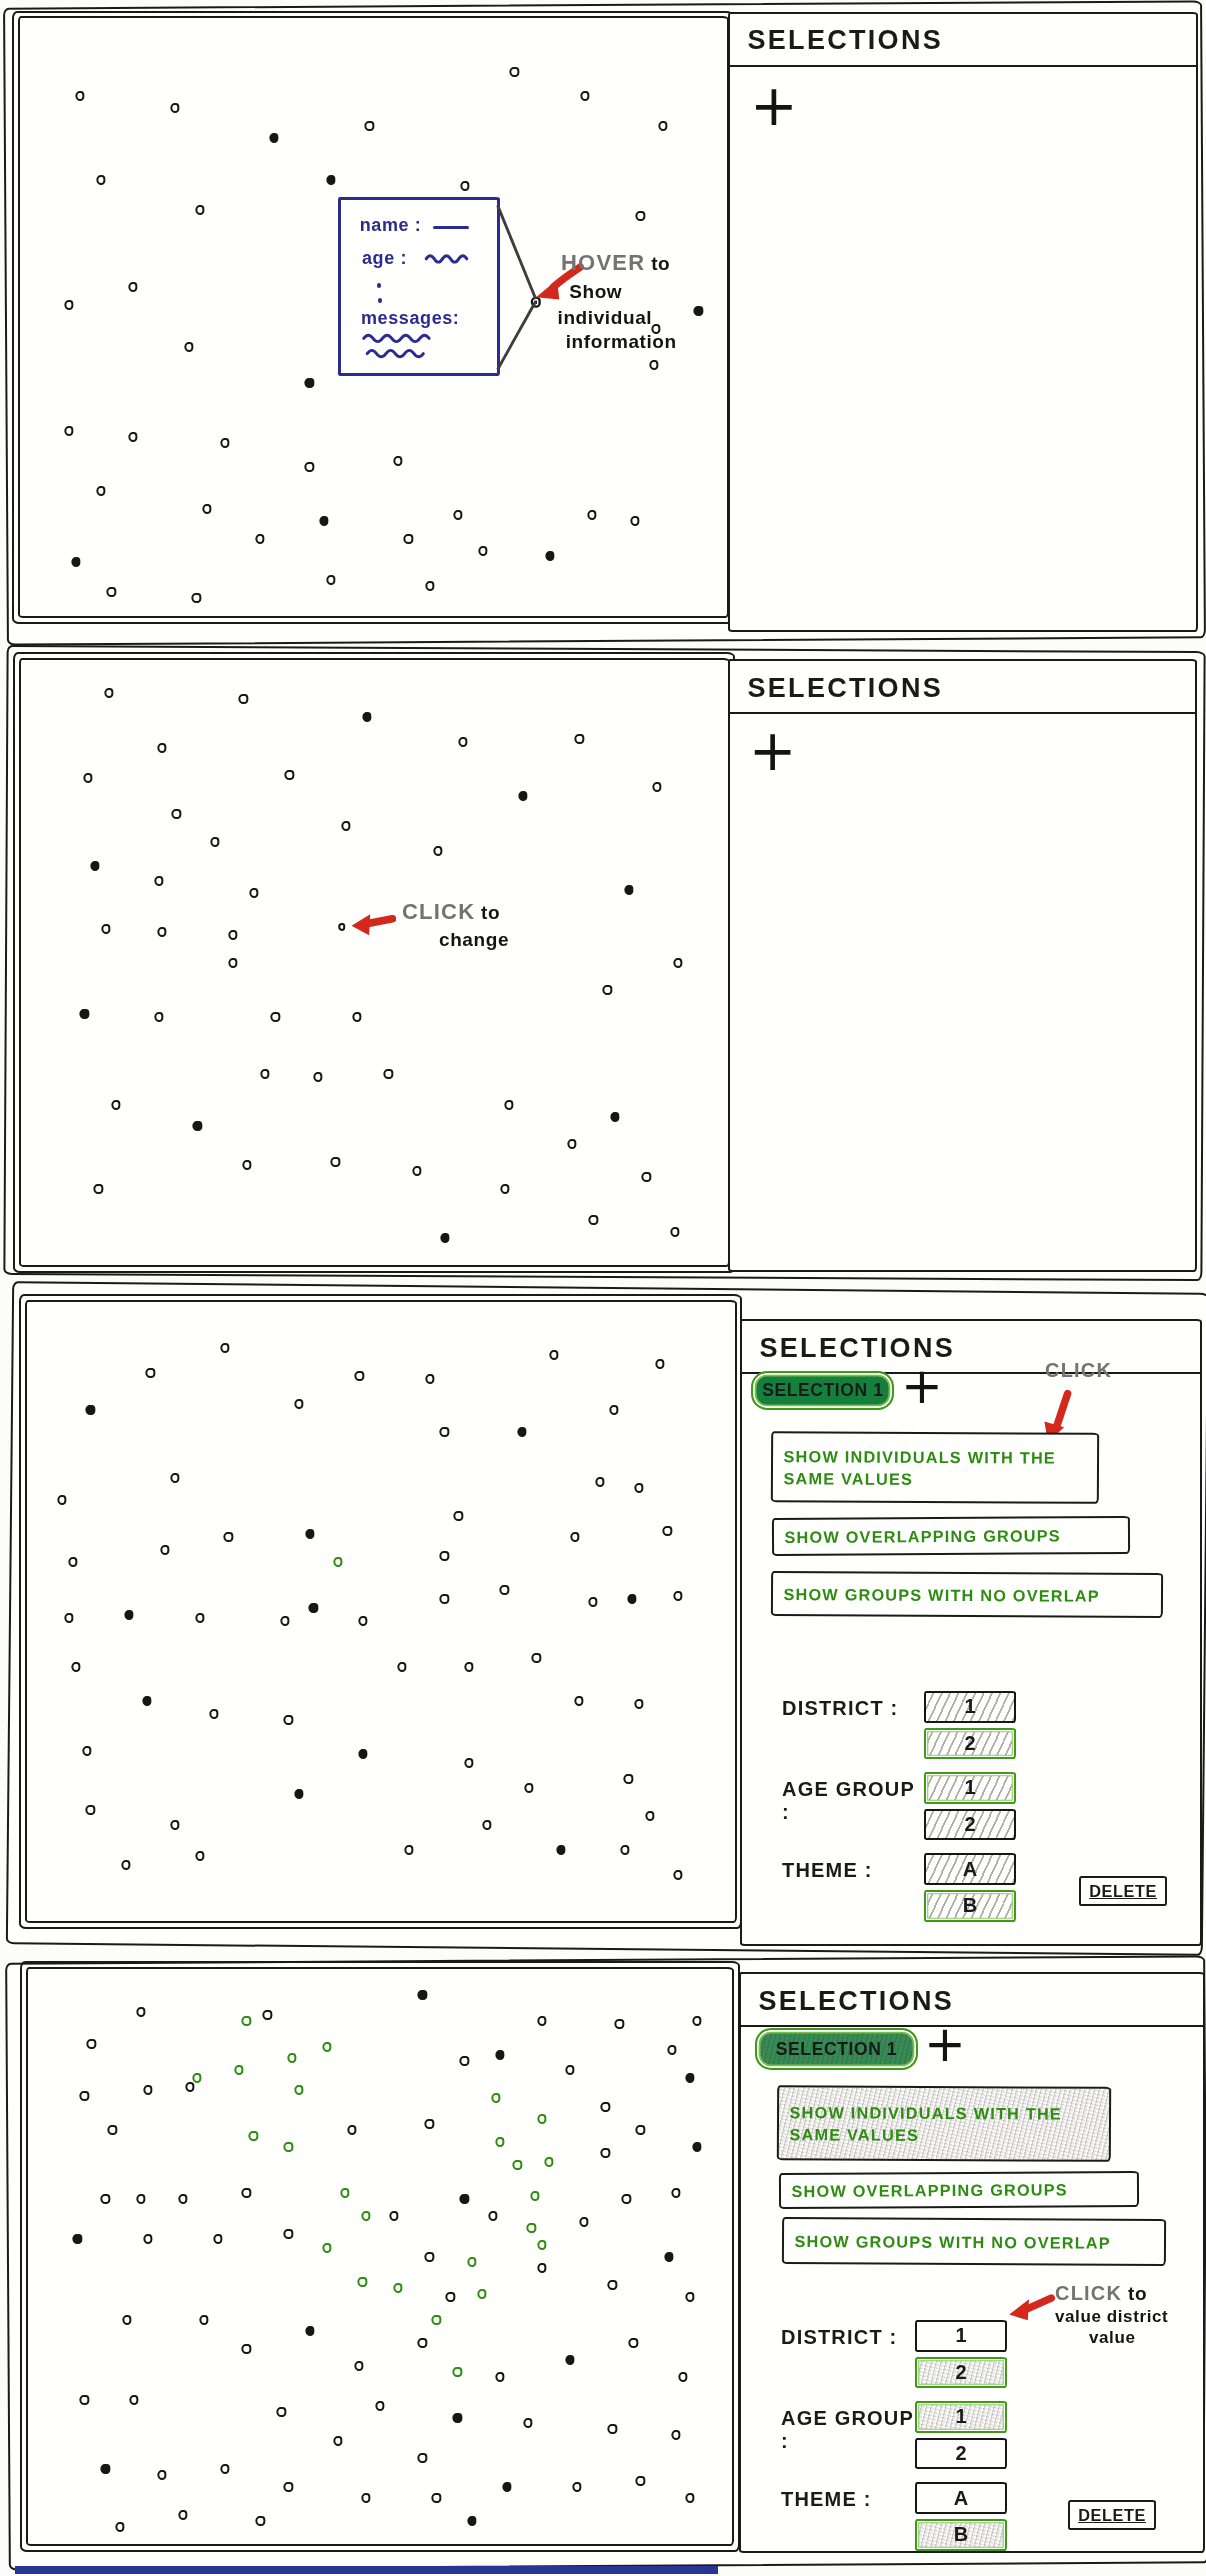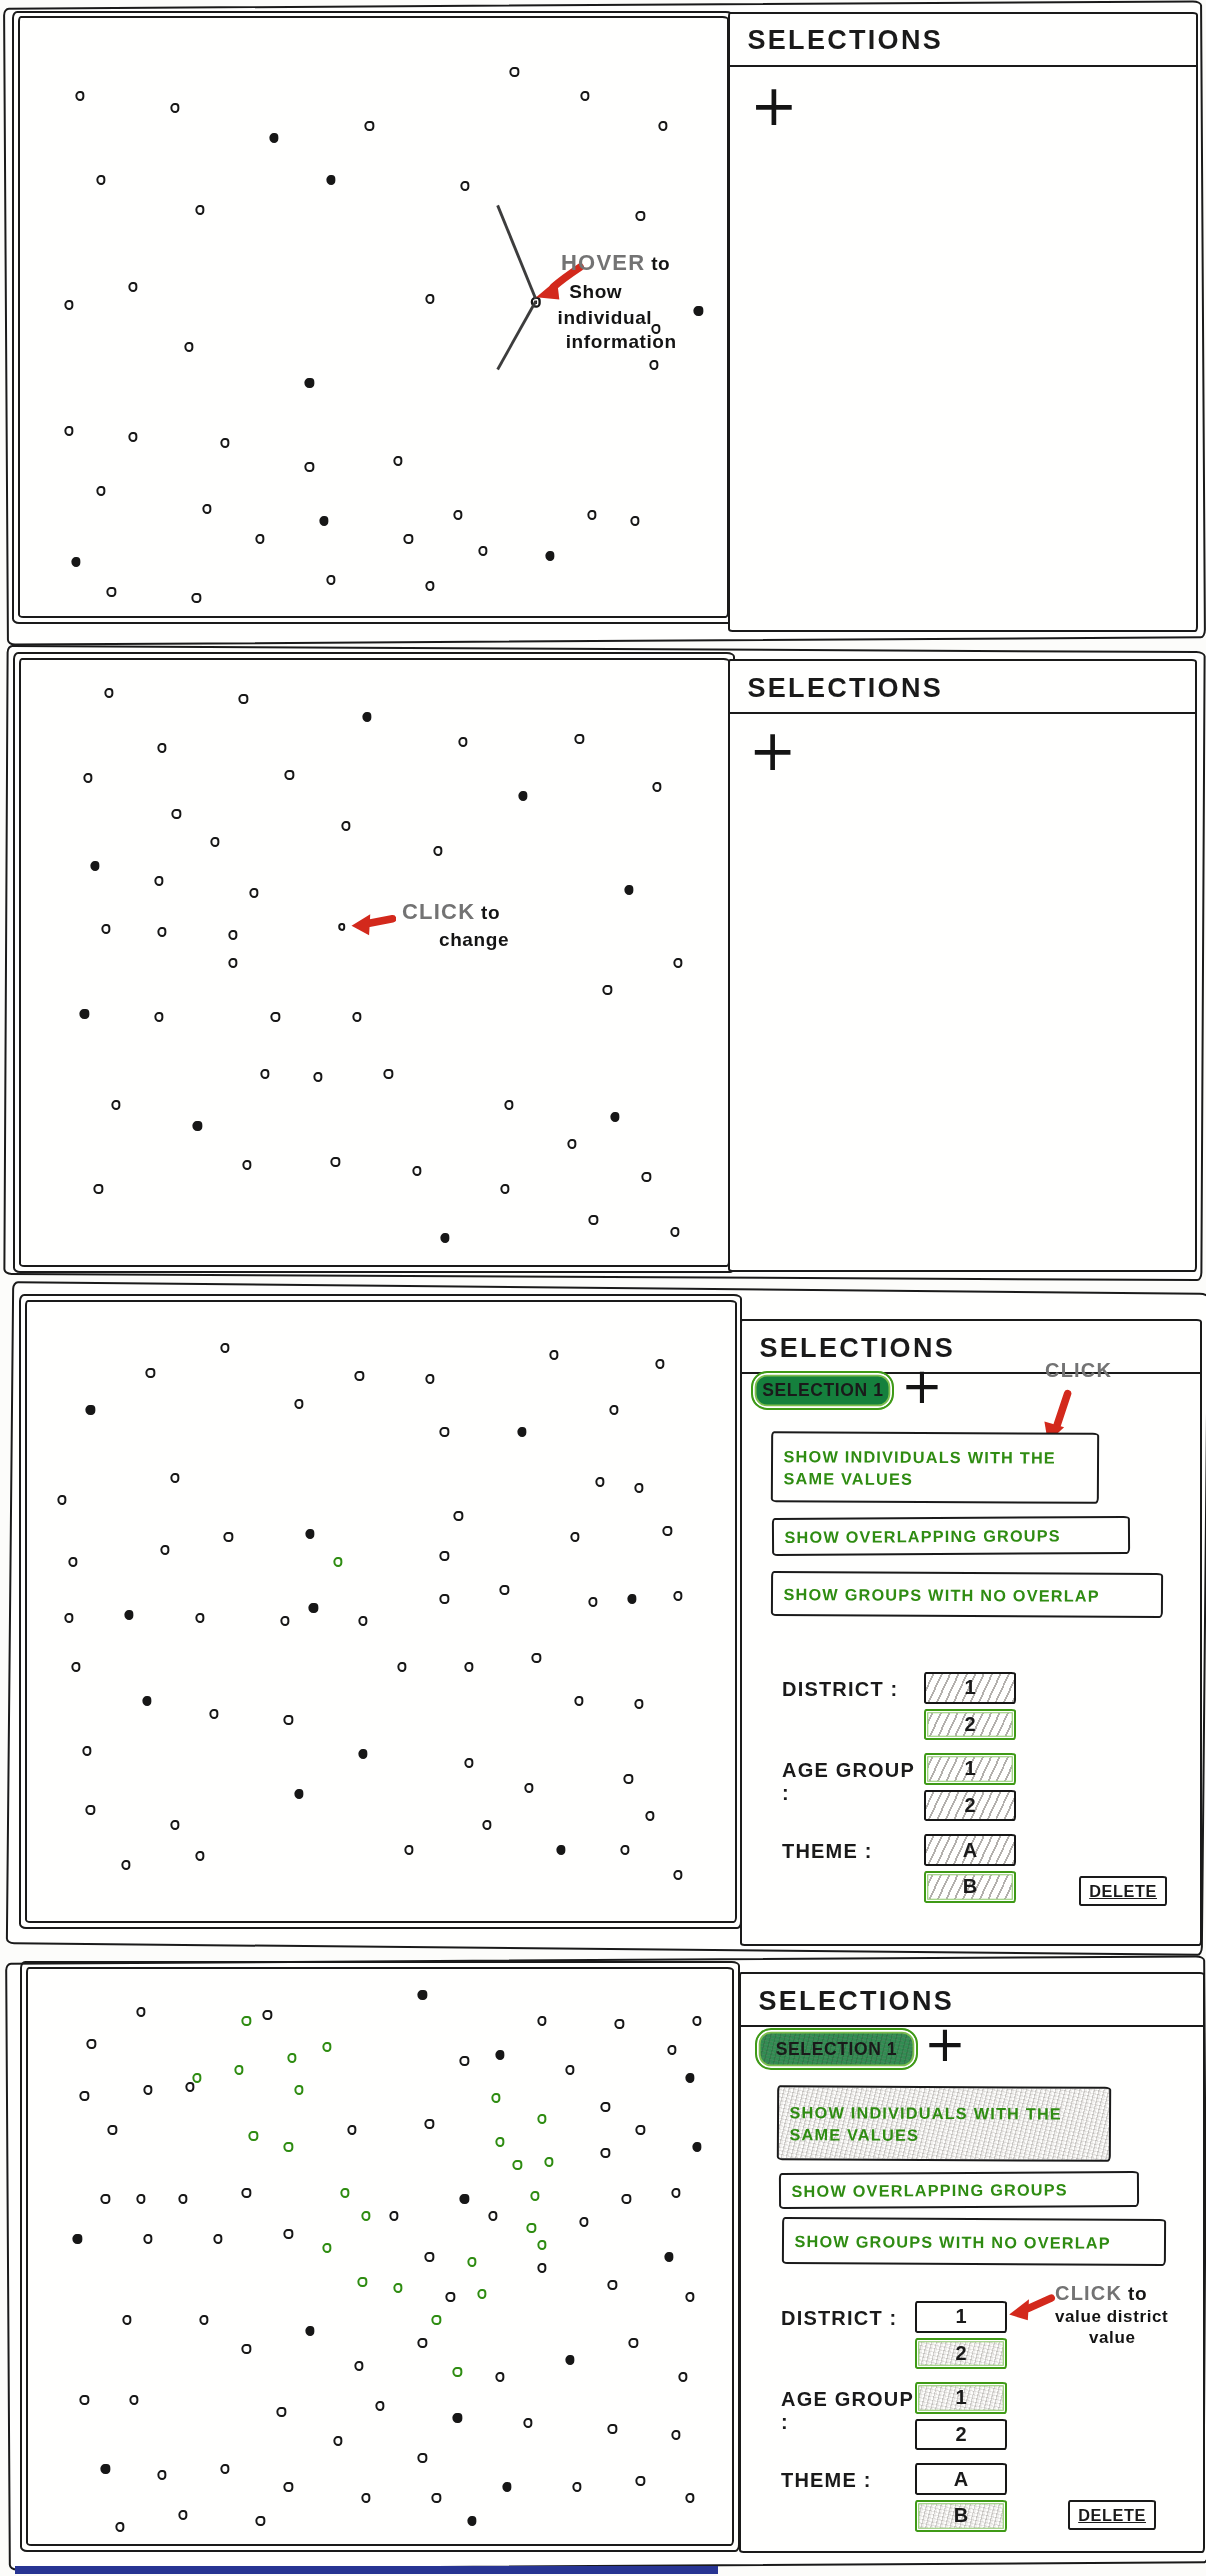--- a/index.html
+++ b/index.html
@@ -43,21 +43,21 @@
 
   
   .tab{position:absolute;display:flex;align-items:center;justify-content:center;
        font-size:17.5px;font-weight:700;letter-spacing:0.6px;background:#15803d;
        border:2.9px solid #3f9a16;border-radius:16px;
        box-shadow:inset 0 0 0 1.7px #ffffff, inset 0 0 0 3.5px #7bbd4d;}
   .btn{position:absolute;border:2.9px solid #1a1a1a;background:#fffffe;color:#2f8c12;
        font-weight:700;font-size:16.3px;letter-spacing:1.2px;line-height:1.35;
        display:flex;align-items:center;padding:3.5px 10.5px;box-sizing:border-box;
        border-radius:2.9px 6.4px 3.5px 5.2px/5.2px 2.9px 5.8px 3.5px;}
-  .filters{position:absolute;}
+  .filters{position:absolute;margin-top:19px;}
   .filter-row{display:flex;align-items:flex-start;margin-bottom:13px;}
   .filter-label{font-size:20px;font-weight:700;letter-spacing:1.2px;padding-top:5.8px;}
   .filter-opts{display:flex;flex-direction:column;gap:5.2px;}
   .opt{width:92px;height:31.5px;border:2.9px solid #161616;background:#fffffe;
        display:flex;align-items:center;justify-content:center;
        font-size:20px;font-weight:700;box-sizing:border-box;
        border-radius:2.3px 4.7px 2.3px 4.1px/4.1px 2.3px 4.7px 2.3px;}
   .opt.accent{border-color:#3f9a16;box-shadow:inset 0 0 0 1.2px #ffffff, inset 0 0 0 2.3px #8cc86a;}
   .hatch{background-image:repeating-linear-gradient(115deg,transparent 0 5.8px,rgba(104,98,92,.5) 5.8px 7.6px);}
   .scribble{background-image:
@@ -113,20 +113,35 @@
       <span class="dot" style="left: 13%; top: 96%;"></span>
       <span class="dot" style="left: 25%; top: 97%;"></span>
       <span class="dot" style="left: 58%; top: 47%;"></span>
       <span class="dot" style="left: 87.8%; top: 33%;"></span>
       <span class="dot" style="left: 90%; top: 52%;"></span>
       <span class="dot filled" style="left: 96%; top: 49%;"></span>
       <span class="dot" style="left: 89.7%; top: 58%;"></span>
       <span class="dot special filled" style="left: 73%; top: 47.5%;"></span>
     </div>
 
+  <div class="tooltip" style="left:338px;top:197px;width:156px;height:173px;">
+    <span class="tt-line" style="left:18.7px;top:15px;">name :</span>
+    <span class="tt-dash" style="left:92px;top:26px;"></span>
+    <span class="tt-line" style="left:21px;top:48px;">age :</span>
+    <svg style="position:absolute;left:82px;top:49px;" width="54" height="16.3" viewBox="0 0 92 28">
+        <path d="M5 17 q7 -11 14 0 t14 0 t14 0 t14 0 t14 0" stroke="#2b2b90" stroke-width="5" fill="none" stroke-linecap="round"></path>
+      </svg>
+    <span class="vdot" style="left:36px;top:83px;"></span>
+    <span class="vdot" style="left:37px;top:98px;"></span>
+    <span class="tt-line" style="left:20px;top:108px;">messages:</span>
+    <svg style="position:absolute;left:17.5px;top:129px;" width="117" height="34" viewBox="0 0 200 58">
+      <path d="M8 16 q8 -11 16 0 t16 0 t16 0 t16 0 t16 0 t16 0 t16 0" stroke="#2b2b90" stroke-width="5" fill="none" stroke-linecap="round"></path>
+      <path d="M14 42 q8 -11 16 0 t16 0 t16 0 t16 0 t16 0 t16 0" stroke="#2b2b90" stroke-width="5" fill="none" stroke-linecap="round"></path>
+    </svg>
+  </div>
 
   <svg class="arrow" style="left:493px;top:192px;" width="52" height="192" viewBox="0 0 90 330">
     <path d="M8 22 L74 184" stroke="#3d3d3d" stroke-width="5" fill="none"></path>
     <path d="M8 306 L74 188" stroke="#3d3d3d" stroke-width="5" fill="none"></path>
   </svg>
 
   <svg class="arrow" style="left:528px;top:261px;" width="58" height="44" viewBox="0 0 100 75">
     <path d="M90 10 C72 22,58 32,44 44" stroke="#d3291c" stroke-width="13" fill="none" stroke-linecap="round"></path>
     <polygon points="14,62 50,32 54,66" fill="#d3291c"></polygon>
   </svg>

